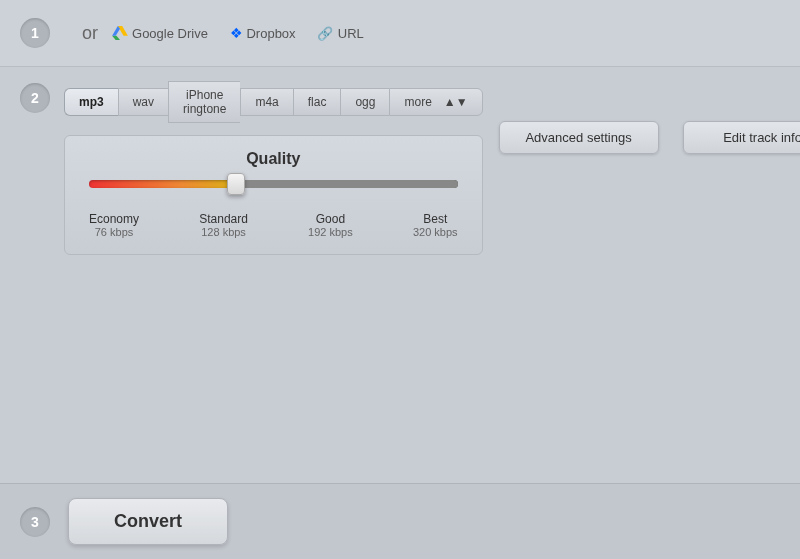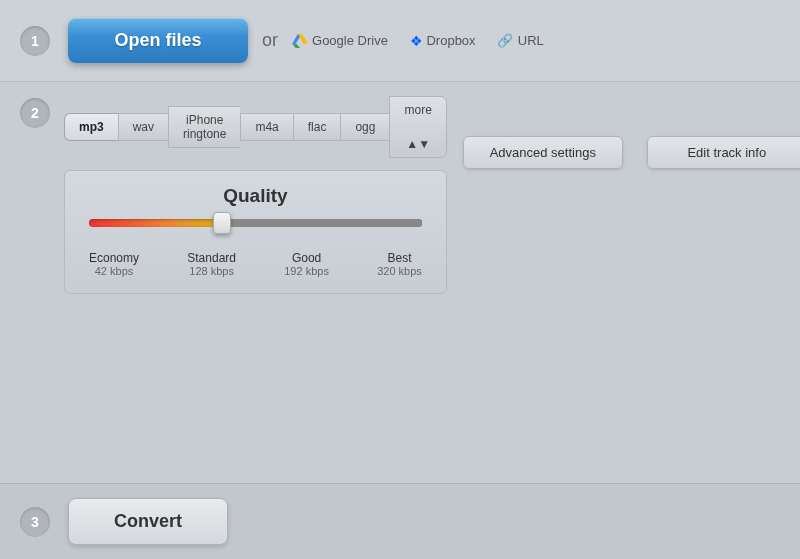--- a/index.html
+++ b/index.html
@@ -157,37 +157,36 @@
       font-weight: bold;
       border-color: #9fa5ad;
       z-index: 1;
       position: relative;
     }
 
     .tab-more {
       border-radius: 0 6px 6px 0;
       border-right: 1px solid #b0b5bc;
       display: flex;
-      gap: 20px;
-      flex-direction: column;
+      gap: 12px;
     }
 
     
     .quality-box {
       background: linear-gradient(to bottom, #d4d8df, #c8ccd3);
       border: 1px solid #b5b9c0;
       border-radius: 6px;
       padding: 14px 20px 16px;
       max-width: 540px;
     }
 
     .quality-label {
       text-align: center;
       font-weight: bold;
-      font-size: 19px;
+      font-size: 16px;
       color: #333;
       margin-bottom: 12px;
     }
 
     .slider-container {
       position: relative;
       margin-bottom: 8px;
     }
 
     .slider-track {
@@ -313,21 +312,20 @@
   </style>
 </head>
 <body>
 
 <div class="main-container">
 
   <div class="section-1">
     <div class="step-circle">
       <span>1</span>
     </div>
-    <button class="open-files-btn">Open files</button>
     <span class="or-text">or</span>
     <div class="cloud-links">
       <a class="cloud-link">
         <svg class="gdrive-svg" viewBox="0 0 18 16" xmlns="http://www.w3.org/2000/svg">
           <polygon points="6.5,0 11.5,0 18,11 13,11" fill="#FBBC04"></polygon>
           <polygon points="0,11 5,11 9,16 4,16" fill="#34A853"></polygon>
           <polygon points="6.5,0 0,11 4,11 9,3" fill="#4285F4"></polygon>
           <polygon points="9,3 13,11 9,16 4,11 8,11" fill="#34A853" opacity="0"></polygon>
         </svg>
         <span>Google Drive</span>
@@ -366,21 +364,21 @@
         <div class="quality-label">Quality</div>
         <div class="slider-container">
           <div class="slider-track">
             <div class="slider-track-right"></div>
             <div class="slider-thumb"></div>
           </div>
         </div>
         <div class="slider-markers">
           <div class="marker">
             <div class="name">Economy</div>
-            <div class="kbps">42 kbps</div>
+            <div class="kbps">76 kbps</div>
           </div>
           <div class="marker">
             <div class="name">Standard</div>
             <div class="kbps">128 kbps</div>
           </div>
           <div class="marker">
             <div class="name">Good</div>
             <div class="kbps">192 kbps</div>
           </div>
           <div class="marker">

